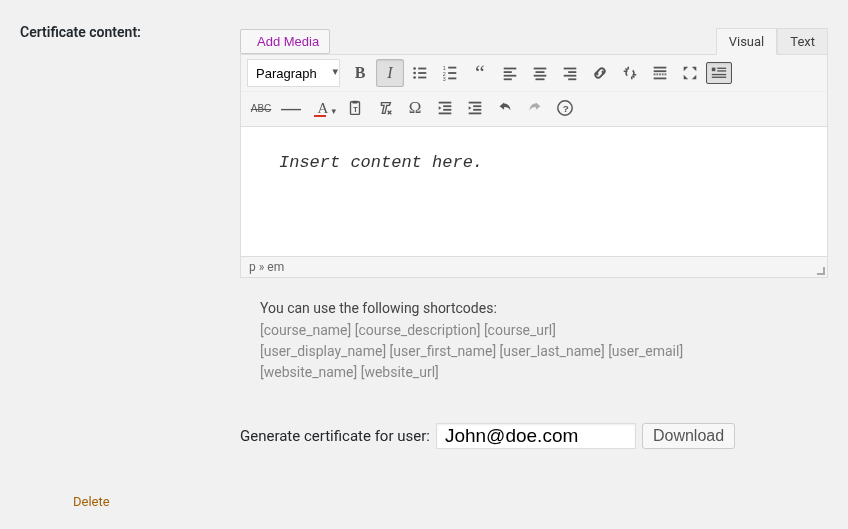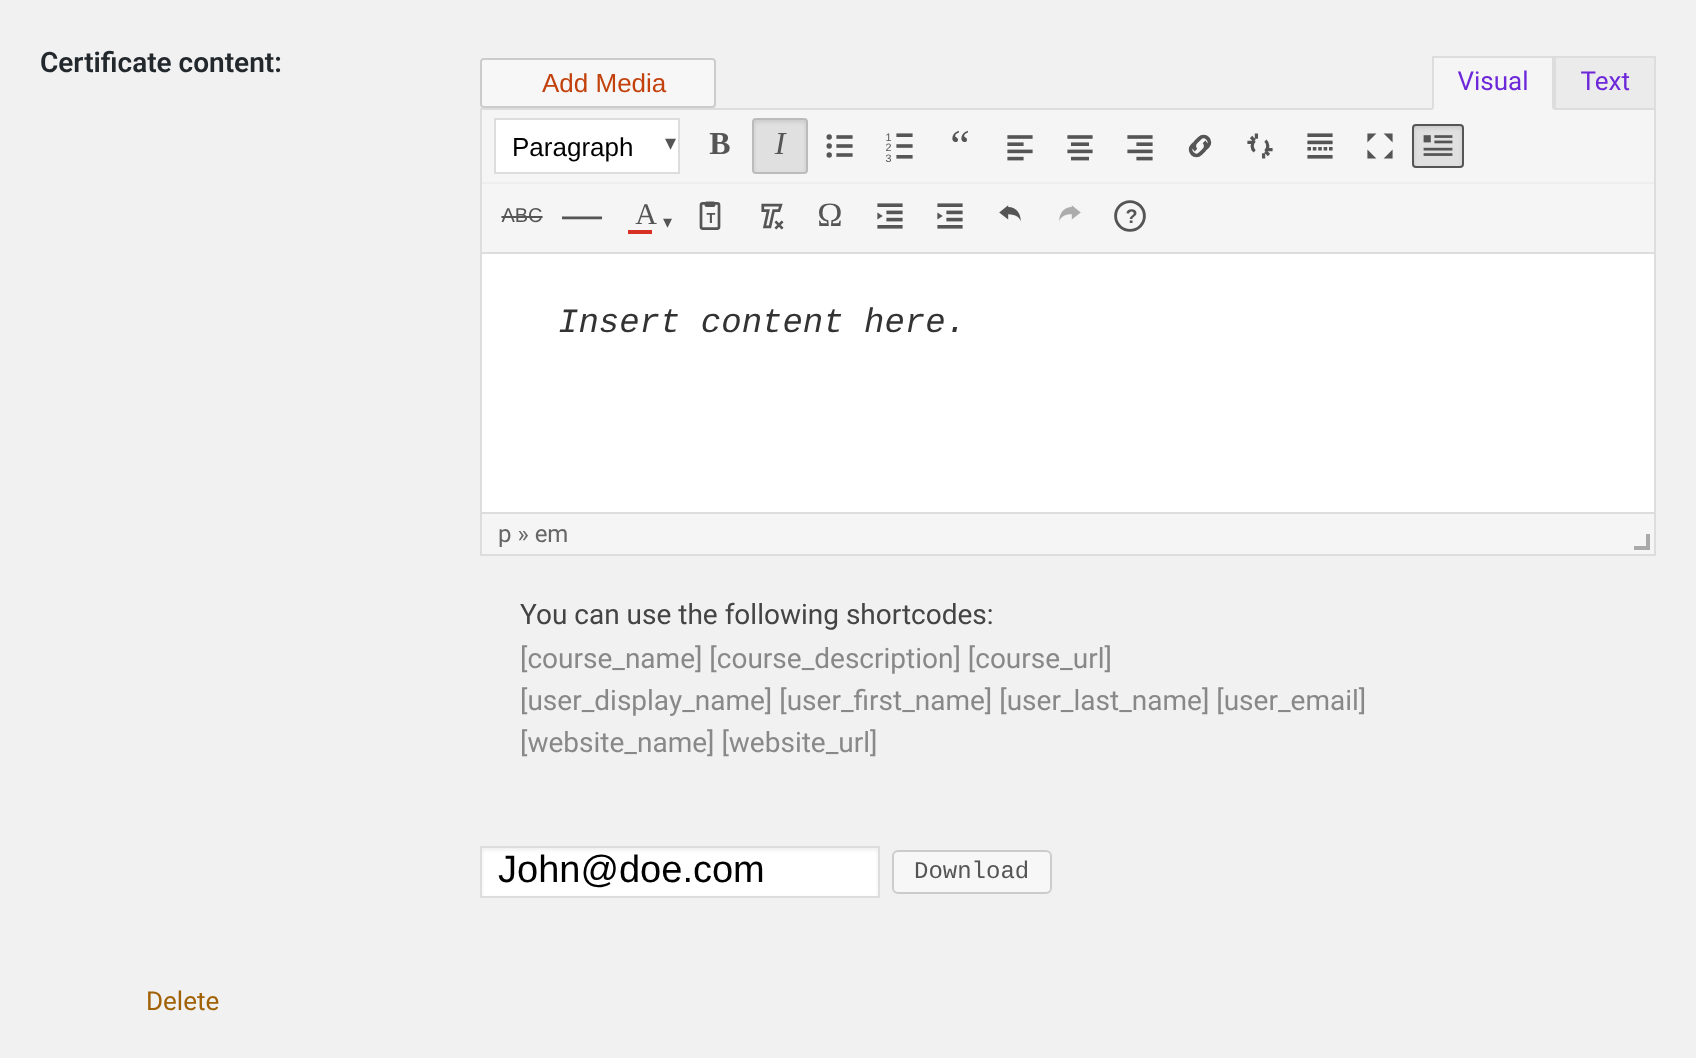--- a/index.html
+++ b/index.html
@@ -14,39 +14,39 @@
       position: relative;
     }
     .form-row { display: flex; padding: 20px 20px 0 20px; gap: 20px; }
     .label-col { width: 200px; padding-top: 4px; }
     .field-label { font-weight: 600; font-size: 14px; color: #23282d; }
     .field-col { flex: 1; }
     .add-media-btn {
       background: #f7f7f7;
       border: 1px solid #ccc;
       border-radius: 2px;
-      padding: 4px 24px;
-      font-size: 13px;
-      color: #c2410c;
+      padding: 4px 10px;
+      font-size: 13px;
+      color: #a21caf;
       display: inline-flex;
       align-items: center;
       gap: 6px;
       cursor: pointer;
     }
     .editor-header {
       display: flex;
       justify-content: space-between;
       align-items: flex-end;
       margin-top: 8px;
     }
     .editor-tabs { display: flex; }
     .editor-tab {
       padding: 5px 12px;
       font-size: 13px;
-      color: #6d28d9;
+      color: #404040;
       border: 1px solid #ddd;
       background: #ebebeb;
       cursor: pointer;
       border-bottom: none;
     }
     .editor-tab.active { background: #f5f5f5; border-bottom: 1px solid #f5f5f5; margin-bottom: -1px; position: relative; z-index: 2; }
     .toolbar-wrap {
       background: #f5f5f5;
       border: 1px solid #ddd;
     }
@@ -140,24 +140,23 @@
       padding: 4px 8px;
       font-size: 19px;
       height: 26px;
       width: 200px;
     }
     .small-btn {
       background: #f7f7f7;
       border: 1px solid #ccc;
       border-radius: 3px;
       padding: 3px 10px;
-      font-size: 12px;
+      font-size: 16px;
       color: #555;
       cursor: pointer;
-      font-family: Liberation Mono, monospace;
     }
     .footer-actions {
       position: absolute;
       bottom: 20px;
       left: 28px;
       display: flex;
       align-items: center;
       gap: 16px;
     }
     .primary-btn {
@@ -353,20 +352,21 @@
     </div>
 
     <div class="hint-wrap">
       <div class="hint-title">You can use the following shortcodes:</div>
       <div class="shortcode-line">[course_name] [course_description] [course_url]</div>
       <div class="shortcode-line">[user_display_name] [user_first_name] [user_last_name] [user_email]</div>
       <div class="shortcode-line">[website_name] [website_url]</div>
     </div>
 
     <div class="generate-row">
+      <span>Generate certificate for user:</span>
       <input class="text-input" type="text" value="John@doe.com" style="">
       <button class="small-btn">Download</button>
     </div>
 
   </div>
 </div>
 
 <div class="footer-actions">
   <a class="delete-link">Delete</a>
 </div>

